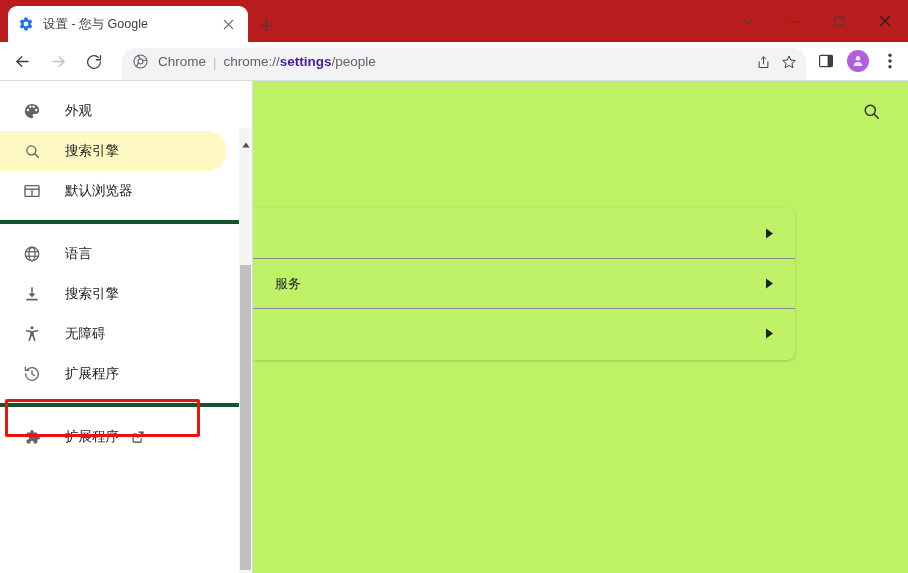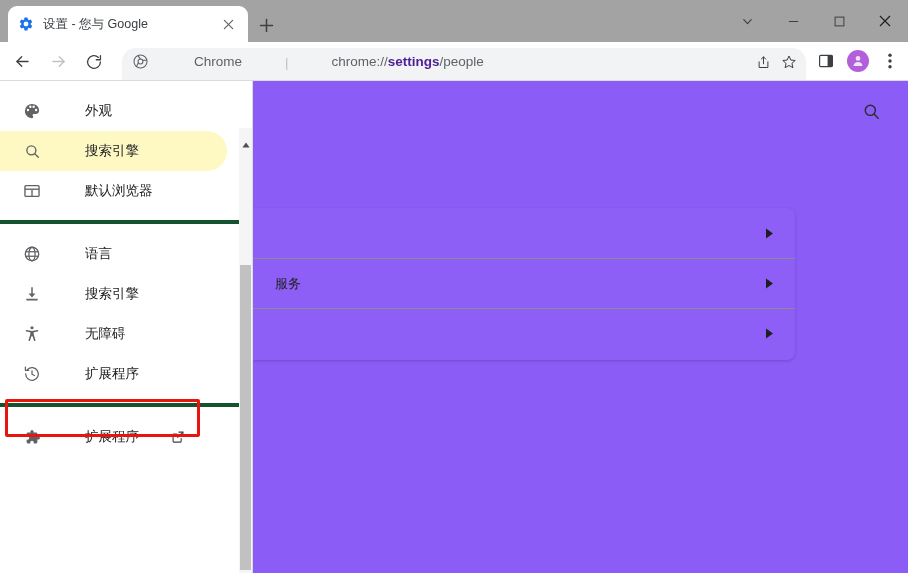--- a/index.html
+++ b/index.html
@@ -7,21 +7,21 @@
   body {
     font-family:"Liberation Sans","DejaVu Sans",sans-serif;
     background:#ffffff;
     -webkit-font-smoothing:antialiased;
   }
   #app { position:relative; width:908px; height:573px; }
 
   
   .tabstrip {
     position:absolute; left:0; top:0; width:908px; height:42px;
-    background:#a3a3a3;
+    background:#b91c1c;
   }
   .tab {
     position:absolute; left:8px; top:6px; width:240px; height:36px;
     background:#ffffff; border-radius:9px 9px 0 0;
     display:flex; align-items:center; padding:0 10px;
   }
   .tab-favicon { width:16px; height:16px; flex:0 0 16px; margin-right:9px; display:block; }
   .tab-title {
     flex:1; font-size:12.5px; color:#3c4043; white-space:nowrap;
     overflow:hidden; text-overflow:ellipsis; line-height:16px;
@@ -42,21 +42,20 @@
   .toolbar {
     position:absolute; left:0; top:42px; width:908px; height:39px;
     background:#ffffff; display:flex; align-items:center;
   }
   .navbtn { width:36px; height:36px; display:flex; align-items:center; justify-content:center; flex:0 0 36px; }
   .navbtn:first-child { margin-left:4px; }
   .omnibox {
     position:absolute; left:122px; top:6px; width:684px; height:44px;
     background:#f1f3f4; border-radius:14px; display:flex; align-items:center;
     padding:0 8px 16px 10px;
-    gap:36px;
   }
   .ob-icon { width:18px; height:18px; flex:0 0 18px; margin-right:8px; display:block; }
   .ob-scheme { font-size:13.5px; color:#5f6368; line-height:18px; }
   .ob-sep { color:#bdc1c6; margin:0 7px; font-size:13.5px; }
   .ob-url { font-size:13.5px; color:#5f6368; line-height:18px; white-space:nowrap; }
   .ob-url b { color:#4c1d95; font-weight:700; }
   .ob-actions { position:absolute; right:4px; top:3px; display:flex; align-items:center; }
   .ob-act { width:26px; height:22px; display:flex; align-items:center; justify-content:center; }
   .tb-right { position:absolute; right:2px; top:2px; display:flex; align-items:center; }
   .tb-btn { width:32px; height:34px; display:flex; align-items:center; justify-content:center; }
@@ -65,21 +64,21 @@
     display:flex; align-items:center; justify-content:center;
   }
   .toolbar-sep { position:absolute; left:0; top:80px; width:908px; height:1px; background:#dadce0; }
 
   
   .page { position:absolute; left:0; top:81px; width:908px; height:492px; background:#ffffff; overflow:hidden; }
 
   
   .overlay {
     position:absolute; left:253px; top:0; width:655px; height:492px;
-    background:#8b5cf6;
+    background:#bef264;
   }
   .overlay-search {
     position:absolute; right:20px; top:13px; width:34px; height:34px;
     display:flex; align-items:center; justify-content:center;
   }
   .card {
     position:absolute; left:0px; top:127px; width:542px; height:152px;
     background:rgba(255,255,255,0.02);
     border-radius:0 8px 8px 0;
     box-shadow:0 1px 3px rgba(0,0,0,0.18);
@@ -101,21 +100,21 @@
     height:47px; display:flex; align-items:center; padding-left:18px;
     border-bottom:1px solid #e0e0e0;
   }
   .sb-logo { width:26px; height:26px; flex:0 0 26px; margin-right:18px; display:block; }
   .sb-title { font-size:15px; color:#202124; }
   .sb-list { position:relative; height:445px; }
   .sb-group { padding:10px 0 9px 0; }
   .sb-group + .sb-group { border-top:4px solid #14532d; }
   .sb-item {
     position:relative; height:40px; display:flex; align-items:center;
-    padding-left:22px; margin-right:25px; border-radius:0 20px 20px 0;gap:20px;
+    padding-left:22px; margin-right:25px; border-radius:0 20px 20px 0;
   }
   .sb-item.selected { background:#fef9c3; }
   .sb-ico { width:20px; height:20px; flex:0 0 20px; margin-right:23px; display:flex; align-items:center; justify-content:center; }
   .sb-label { font-size:13.5px; color:#202124; white-space:nowrap; }
   .sb-ext { width:14px; height:14px; margin-left:12px; display:flex; align-items:center; justify-content:center; }
 
   
   .redbox {
     position:absolute; left:5px; top:318px; width:195px; height:38px;
     border:3px solid #e8150f; border-radius:2px; pointer-events:none;

